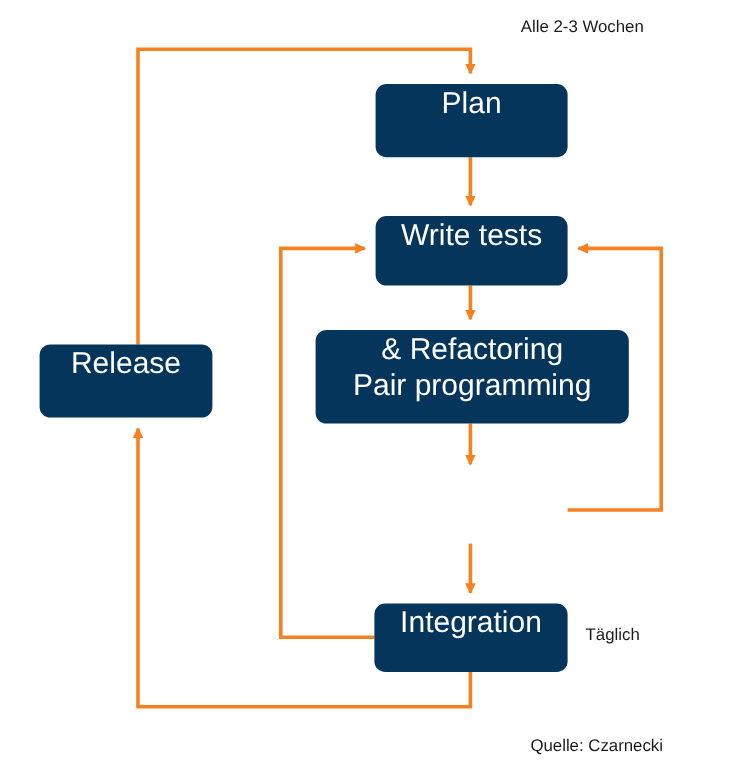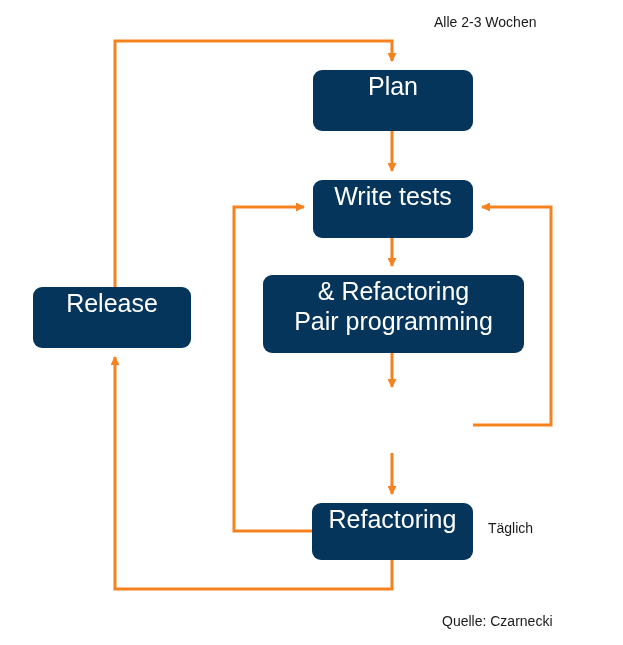--- a/index.html
+++ b/index.html
@@ -32,21 +32,21 @@
     z-index: 3;
     box-sizing: border-box;
     padding: 2px 6px;
   }
   .node span { display: block; }
   .node-plan        { left: 313px; top: 70px;  width: 160px; height: 61px; }
   .node-write       { left: 313px; top: 180px; width: 160px; height: 58px; }
   .node-pair        { left: 263px; top: 275px; width: 261px; height: 78px; }
   .node-test        { left: 312px; top: 396px; width: 161px; height: 57px; }
   .node-integration { left: 312px; top: 503px; width: 161px; height: 57px; }
-  .node-release     { left: 33px;  top: 287px; width: 158px; height: 61px; }
+  .node-release     { left: 33px;  top: 287px; width: 144px; height: 61px; }
 
   .caption {
     position: absolute;
     color: #1a1a1a;
     font-size: 14px;
     font-family: "Liberation Sans", sans-serif;
     white-space: nowrap;
     z-index: 4;
   }
   .cap-weeks  { left: 434px; top: 14px; }
@@ -111,21 +111,21 @@
 
   <div class="node node-pair">
     <div>
       <span>&amp; Refactoring</span>
       <span>Pair programming</span>
     </div>
   </div>
 
 
   <div class="node node-integration">
-    <span>Refactoring</span>
+    <span>Integration</span>
   </div>
 
   <div class="node node-release">
     <span>Release</span>
   </div>
 
   <div class="caption cap-weeks">Alle 2-3 Wochen</div>
 
   <div class="caption cap-daily">Täglich</div>
 

